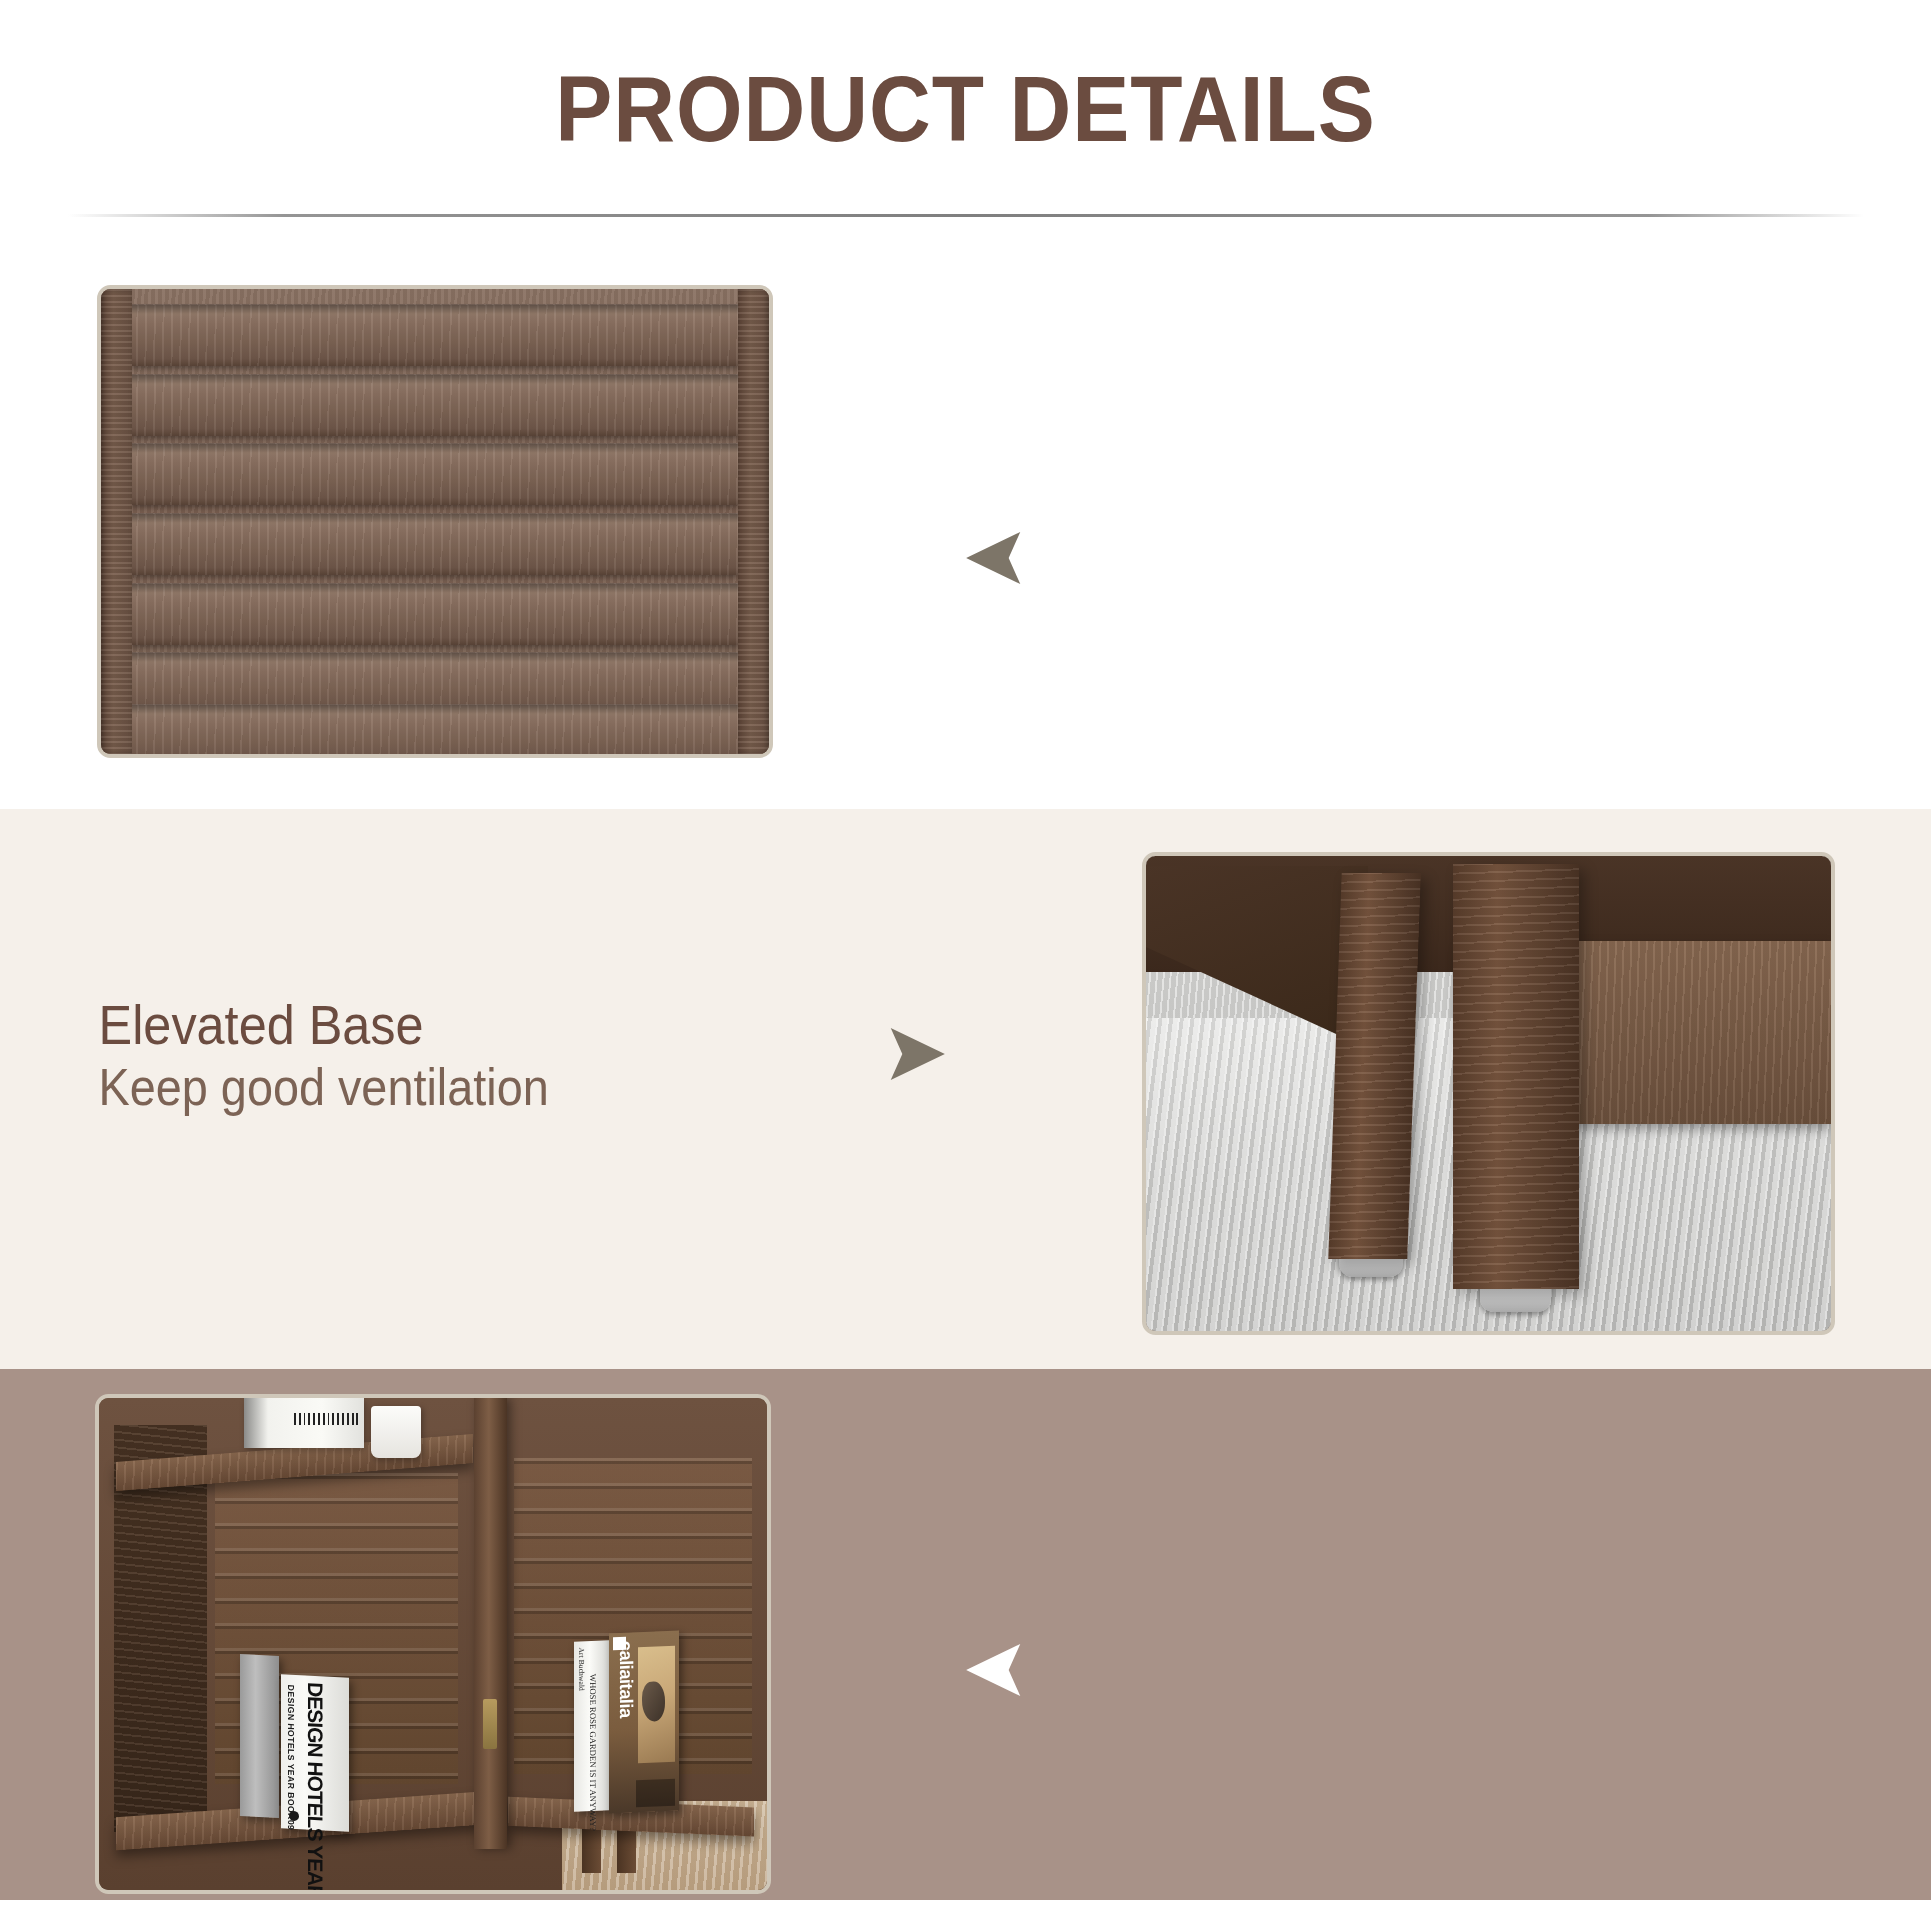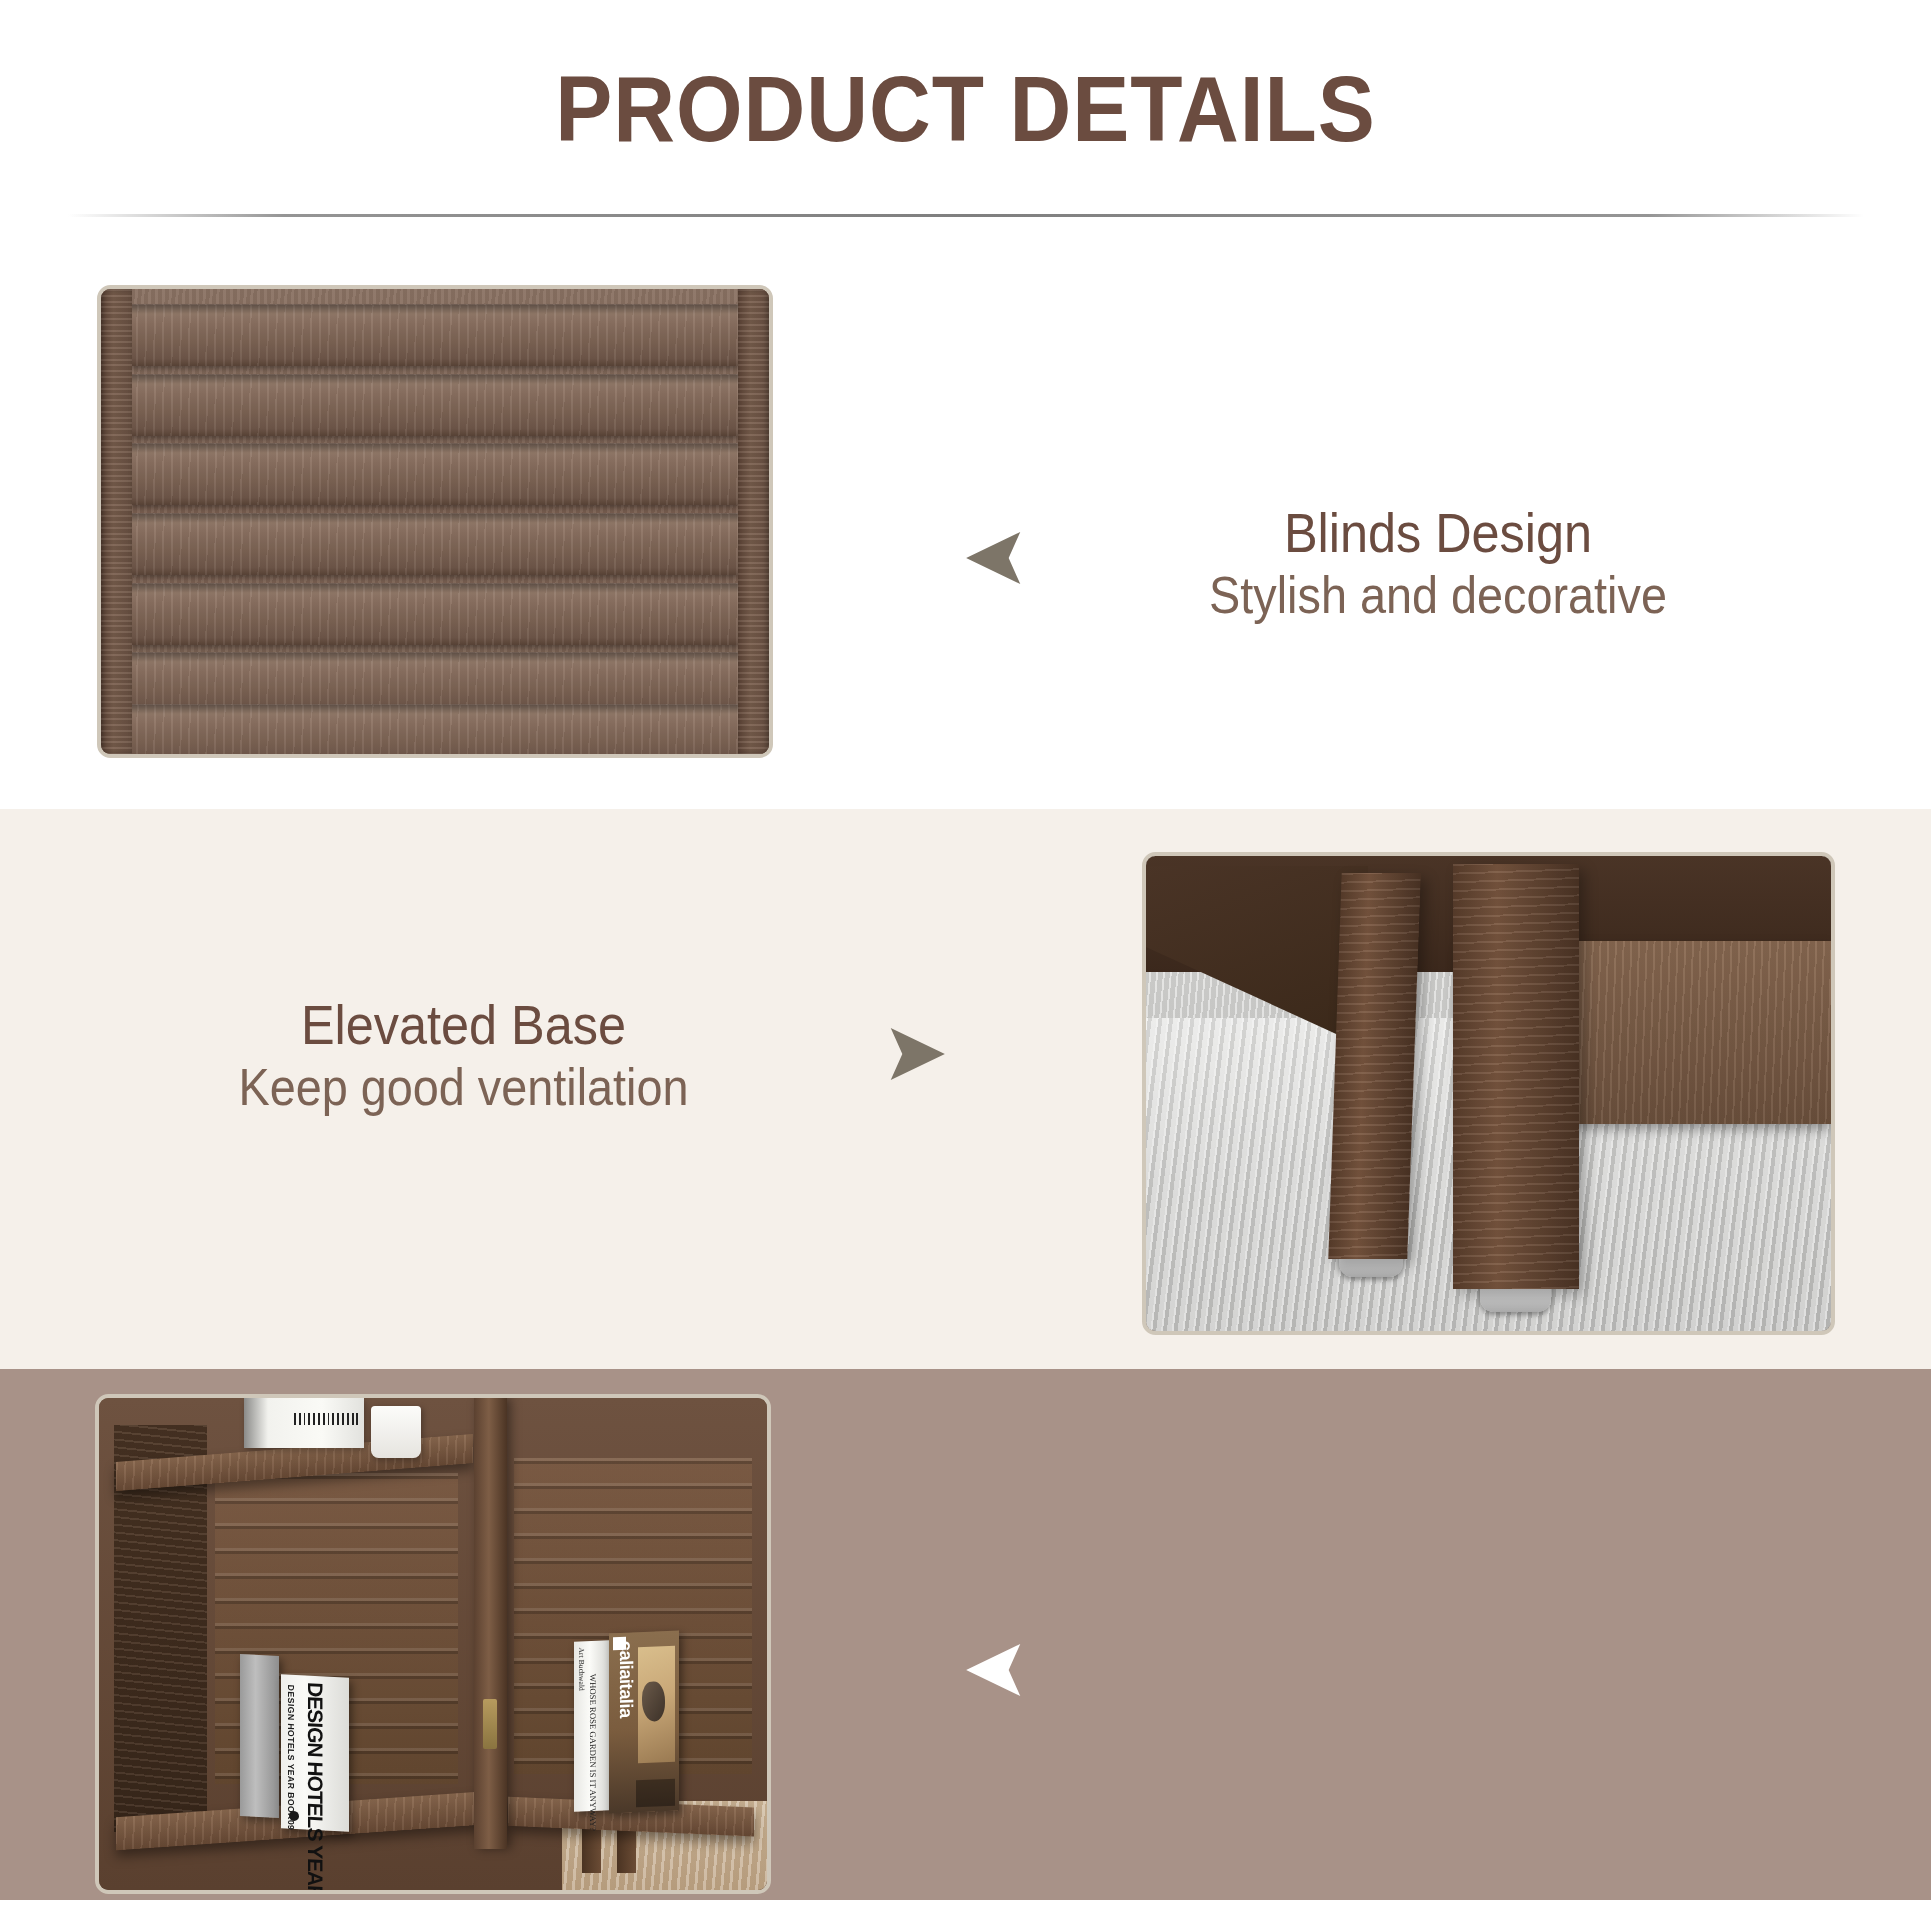--- a/index.html
+++ b/index.html
@@ -298,21 +298,21 @@
     font-family: "Liberation Sans", sans-serif;
     color: #7C6355;
     transform: scaleX(0.9);
     transform-origin: center;
     white-space: nowrap;
     line-height: 1.18;
   }
   .callout.light .line-1, .callout.light .line-2 { color: #ffffff; }
 
   #callout-blinds { left: 1023px; top: 502px; width: 830px; text-align: center; }
-  #callout-base   { left: 58px;  top: 994px; width: 811px; text-align: center; }
+  #callout-base   { left: 58px;  top: 994px; width: 811px; text-align: left; }
   #callout-shelves{ left: 1023px; top: 1622px; width: 850px; text-align: center; }
 
   
   .arrow-icon { position: absolute; width: 70px; height: 58px; }
   #arrow-blinds  { left: 964px;  top: 529px; }
   #arrow-base    { left: 877px;  top: 1025px; }
   #arrow-shelves { left: 964px;  top: 1641px; }
 </style>
 </head>
 <body>
@@ -342,24 +342,20 @@
       <div class="slat" style="top:415px"></div>
       <div class="frame-left"></div>
       <div class="frame-right"></div>
     </div>
   </div>
 
   <svg class="arrow-icon" id="arrow-blinds" viewBox="0 0 72 60">
     <path d="M2 30 L58 3 L46 30 L58 57 Z" fill="#7D7568"></path>
   </svg>
 
-  <div class="callout" id="callout-blinds">
-    <div class="line-1">Blinds Design</div>
-    <div class="line-2">Stylish and decorative</div>
-  </div>
 
   <div class="callout" id="callout-base">
     <div class="line-1">Elevated Base</div>
     <div class="line-2">Keep good ventilation</div>
   </div>
 
   <svg class="arrow-icon" id="arrow-base" viewBox="0 0 72 60">
     <path d="M70 30 L14 3 L26 30 L14 57 Z" fill="#7D7568"></path>
   </svg>
 

